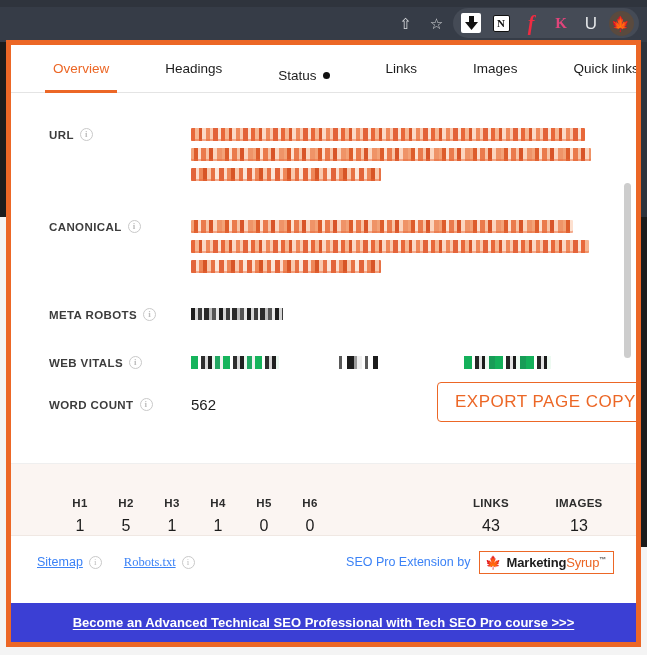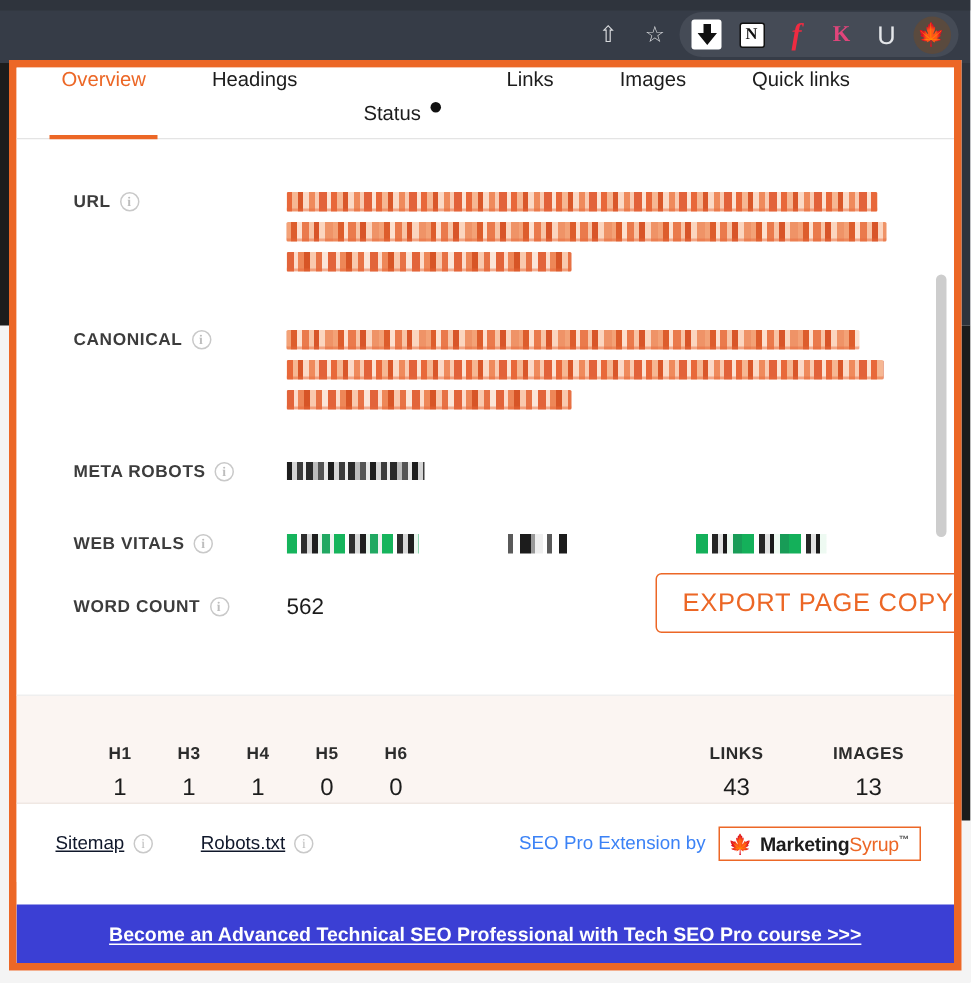--- a/index.html
+++ b/index.html
@@ -78,22 +78,22 @@
   }
 
   
   .tabbar {
     position: relative; height: 48px; background: #fff;
     display: flex; align-items: center; padding-left: 30px;
     border-bottom: 1px solid #e4e4e4;
   }
   .tab {
     font-size: 13.5px; color: #1c1c1c; padding: 0 0 0 0;
-    margin-right: 44px; height: 48px; display: flex; align-items: flex-start;
-    position: relative; white-space: nowrap; cursor: pointer;
+    margin-right: 44px; height: 48px; display: flex; align-items: center;
+    position: relative; white-space: nowrap; cursor: pointer; margin-left: 12px;
   }
   .tab.active { color: #ec6726; }
   .tab.active::after {
     content: ""; position: absolute; left: -8px; right: -8px; bottom: 0;
     height: 3px; background: #ec6726;
   }
   .tab .dot {
     display: inline-block; width: 7px; height: 7px; border-radius: 50%;
     background: #111; margin-left: 6px; vertical-align: 1px;
   }
@@ -237,21 +237,21 @@
   .stat .v { font-size: 16px; color: #1c1c1c; margin-top: 8px; }
   .stat-spacer { flex: 1; }
   .stat.wide { min-width: 70px; }
 
   
   .footer {
     position: relative; height: 52px; background: #fff;
     display: flex; align-items: center; padding: 0 22px 0 26px;
   }
   .flink {
-    color: #0f172a; font-size: 12.5px; text-decoration: underline; cursor: pointer;
+    color: #3b82f6; font-size: 12.5px; text-decoration: underline; cursor: pointer;
   }
   .foot-left { display: flex; align-items: center; gap: 6px; }
   .foot-right { margin-left: auto; display: flex; align-items: center; gap: 9px; }
   .byline { font-size: 12.5px; color: #3b82f6; }
   .ms-logo {
     border: 1px solid #ec6726; padding: 3px 7px 3px 5px; display: flex;
     align-items: center; gap: 5px; background: #fff; cursor: pointer;
   }
   .ms-leaf { font-size: 13px; line-height: 1; }
   .ms-text { font-size: 13px; font-weight: bold; color: #1c1c1c; letter-spacing: -.2px; }
@@ -389,20 +389,24 @@
       <div class="vscroll"></div>
     </div>
 
     <div class="stats">
       <div class="stats-inner">
         <div class="stat">
           <div class="k">H1</div>
           <div class="v">1</div>
         </div>
         <div class="stat">
+          <div class="k">H2</div>
+          <div class="v">5</div>
+        </div>
+        <div class="stat">
           <div class="k">H3</div>
           <div class="v">1</div>
         </div>
         <div class="stat">
           <div class="k">H4</div>
           <div class="v">1</div>
         </div>
         <div class="stat">
           <div class="k">H5</div>
           <div class="v">0</div>
@@ -420,21 +424,21 @@
           <div class="k">IMAGES</div>
           <div class="v">13</div>
         </div>
       </div>
     </div>
 
     <div class="footer">
       <div class="foot-left">
         <span class="flink">Sitemap</span>
         <span class="info-i" style="margin-left:0;">i</span>
-        <span class="flink" style="margin-left:26px;">Robots.txt</span>
+        <span class="flink" style="margin-left:16px;font-family:Liberation Serif, serif;">Robots.txt</span>
         <span class="info-i" style="margin-left:0;">i</span>
       </div>
       <div class="foot-right">
         <span class="byline">SEO Pro Extension by</span>
         <span class="ms-logo">
           <span class="ms-leaf">🍁</span>
           <span class="ms-text"><span>Marketing</span><span class="syrup">Syrup</span><span class="ms-tm">™</span></span>
         </span>
       </div>
     </div>

